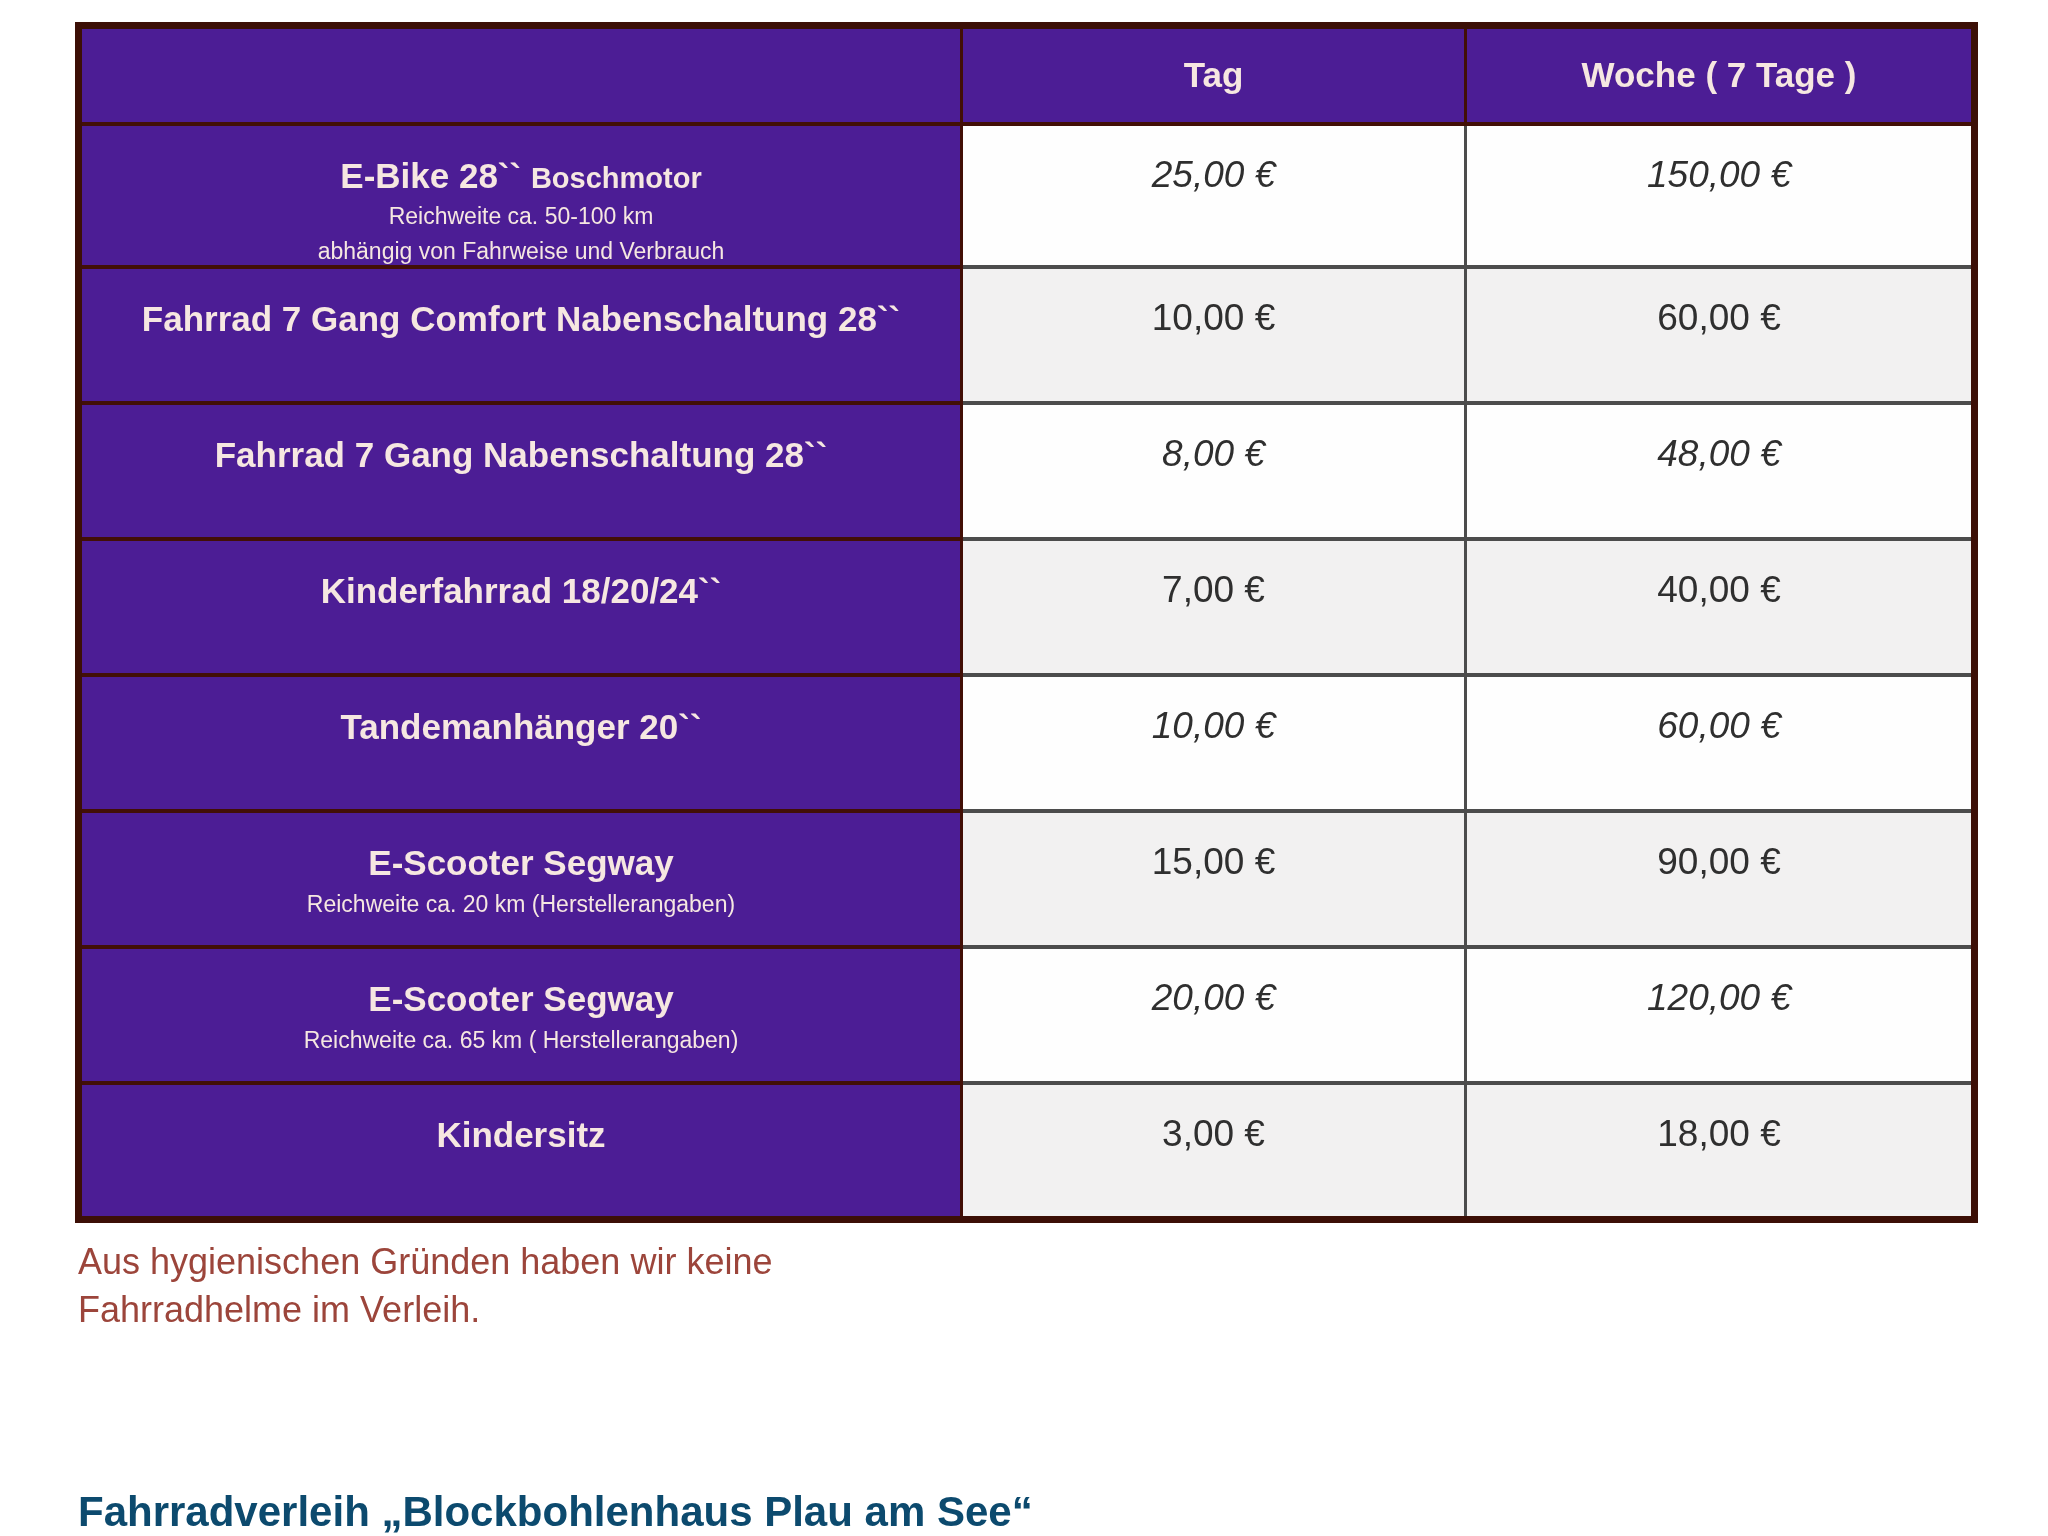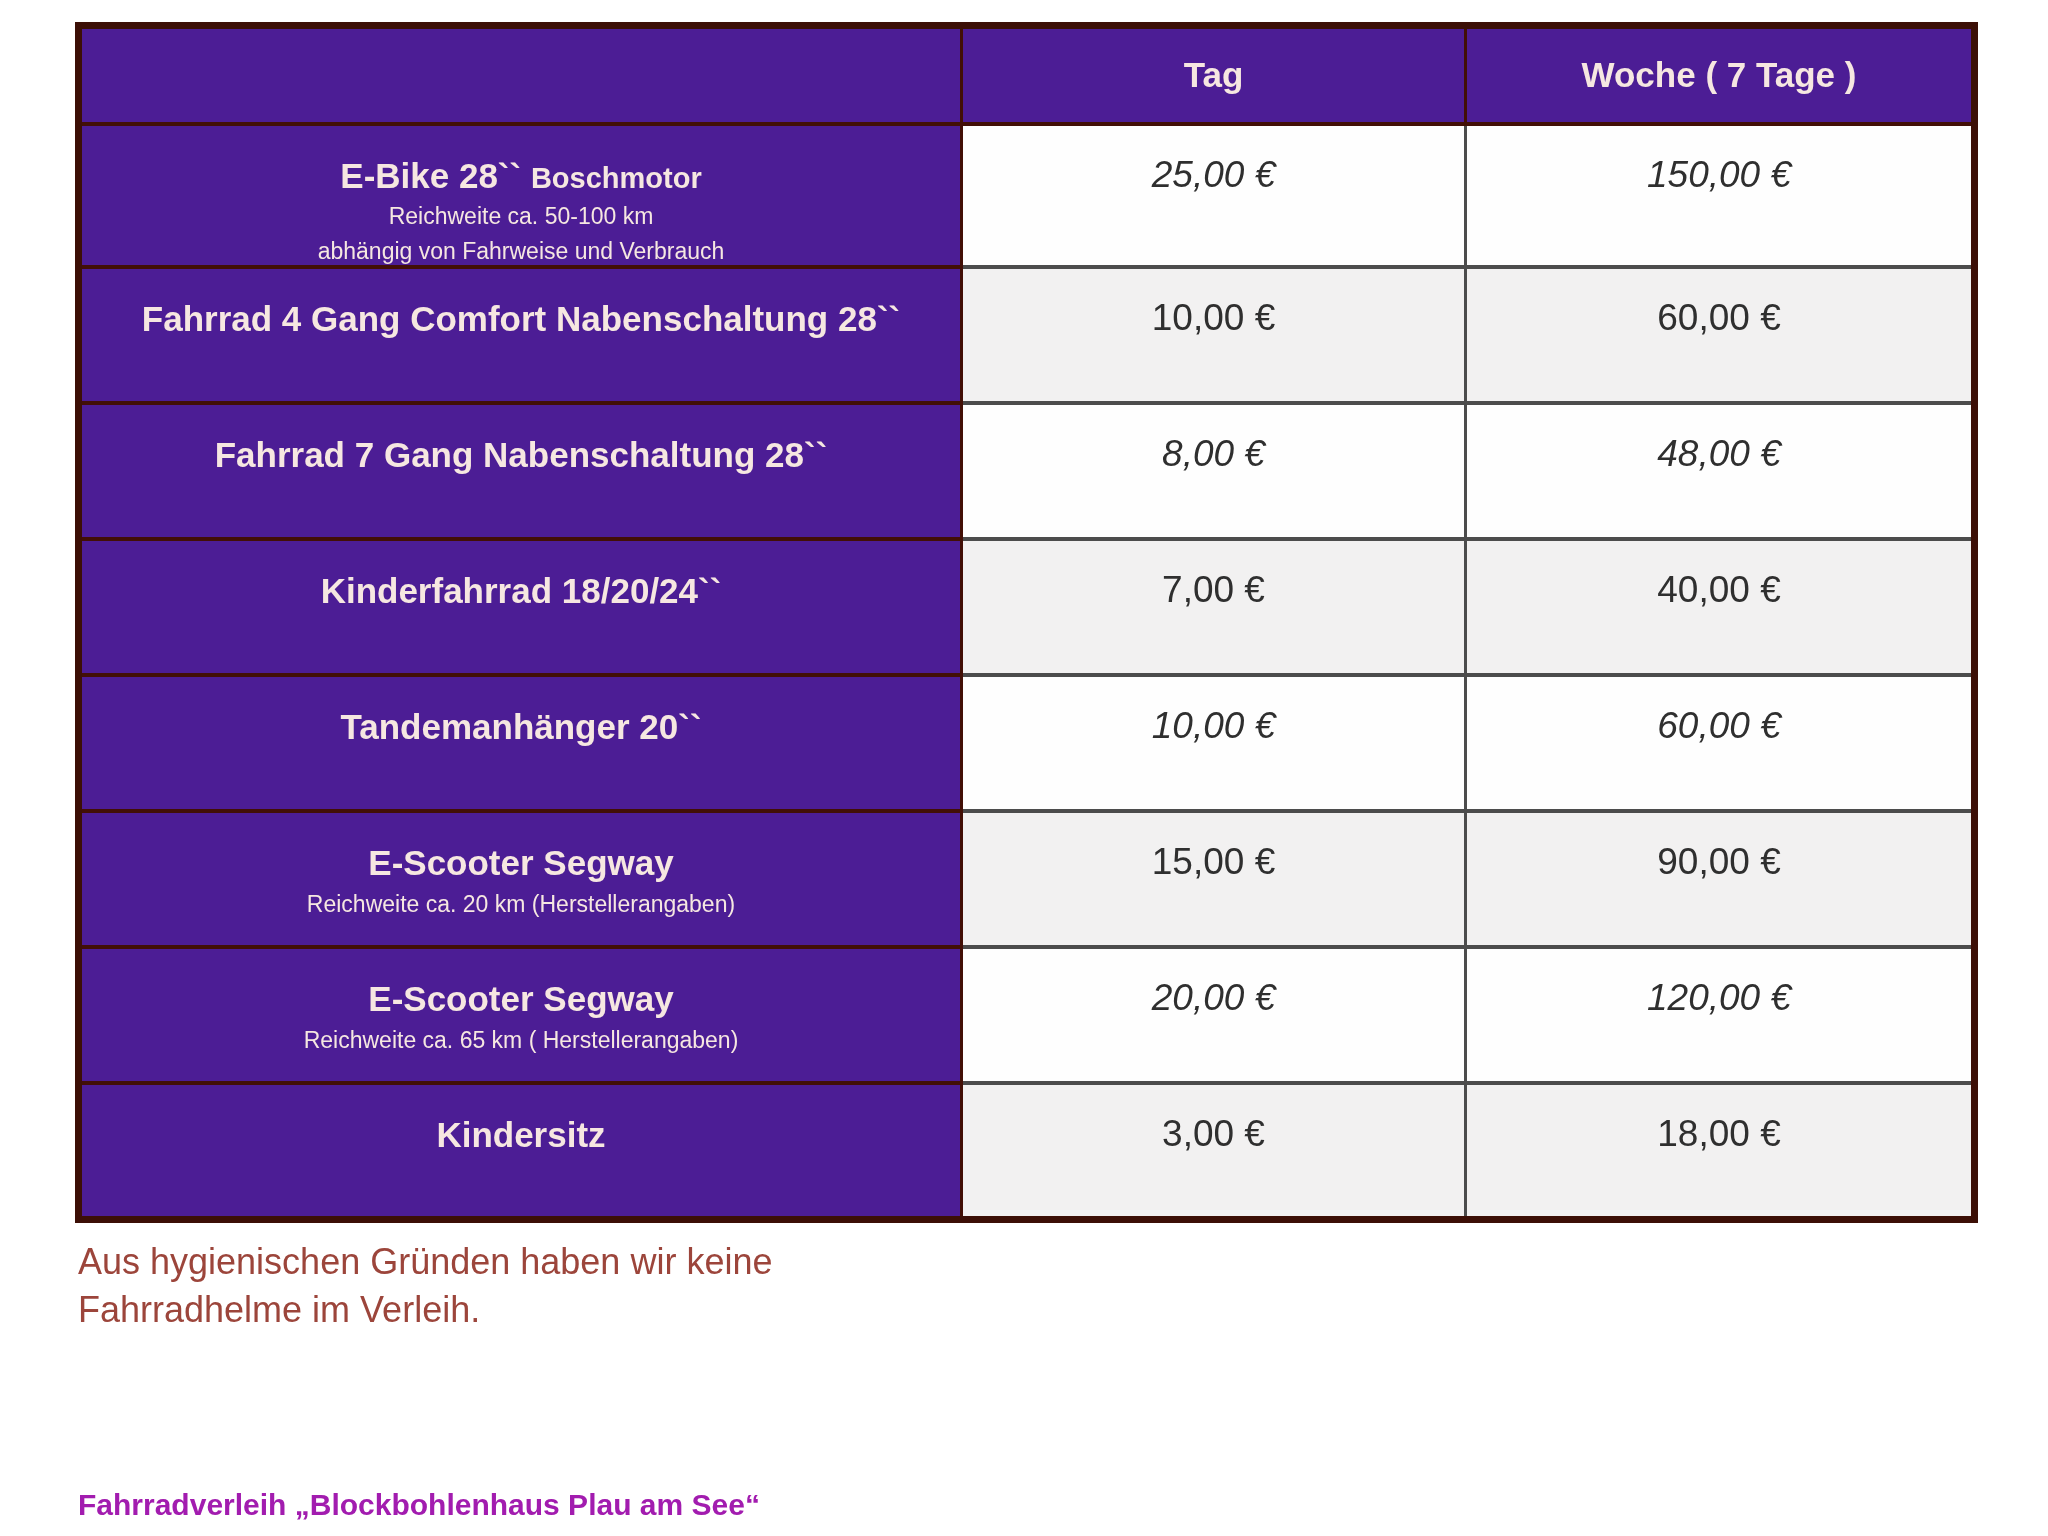--- a/index.html
+++ b/index.html
@@ -42,21 +42,21 @@
   }
   .price-cell.plain{background:#fefefe;font-style:italic;}
   .price-cell.shaded{background:#f2f1f1;}
 
   .hygiene-note{
     position:absolute;left:78px;top:1238px;
     color:#9c453b;font-size:36px;line-height:1.32;
   }
   .footer-title{
     position:absolute;left:78px;top:1488px;
-    color:#a21caf;font-size:30px;font-weight:bold;
+    color:#0c4a6e;font-size:42px;font-weight:bold;
   }
 </style>
 </head>
 <body>
 
 <table class="price-table">
   <colgroup>
     <col class="c-item">
       <col class="c-day">
       <col class="c-week">
@@ -73,21 +73,21 @@
         <td class="item-cell">
           <div class="item-title"><span class="item-name">E-Bike 28``</span> <span class="item-suffix">Boschmotor</span></div>
           <div class="item-detail">Reichweite ca. 50-100 km</div>
           <div class="item-detail">abhängig von Fahrweise und Verbrauch</div>
         </td>
         <td class="price-cell plain">25,00 €</td>
         <td class="price-cell plain">150,00 €</td>
       </tr>
       <tr>
         <td class="item-cell">
-          <div class="item-title"><span class="item-name">Fahrrad 4 Gang Comfort Nabenschaltung 28``</span></div>
+          <div class="item-title"><span class="item-name">Fahrrad 7 Gang Comfort Nabenschaltung 28``</span></div>
         </td>
         <td class="price-cell shaded">10,00 €</td>
         <td class="price-cell shaded">60,00 €</td>
       </tr>
       <tr>
         <td class="item-cell">
           <div class="item-title"><span class="item-name">Fahrrad 7 Gang Nabenschaltung 28``</span></div>
         </td>
         <td class="price-cell plain">8,00 €</td>
         <td class="price-cell plain">48,00 €</td>

